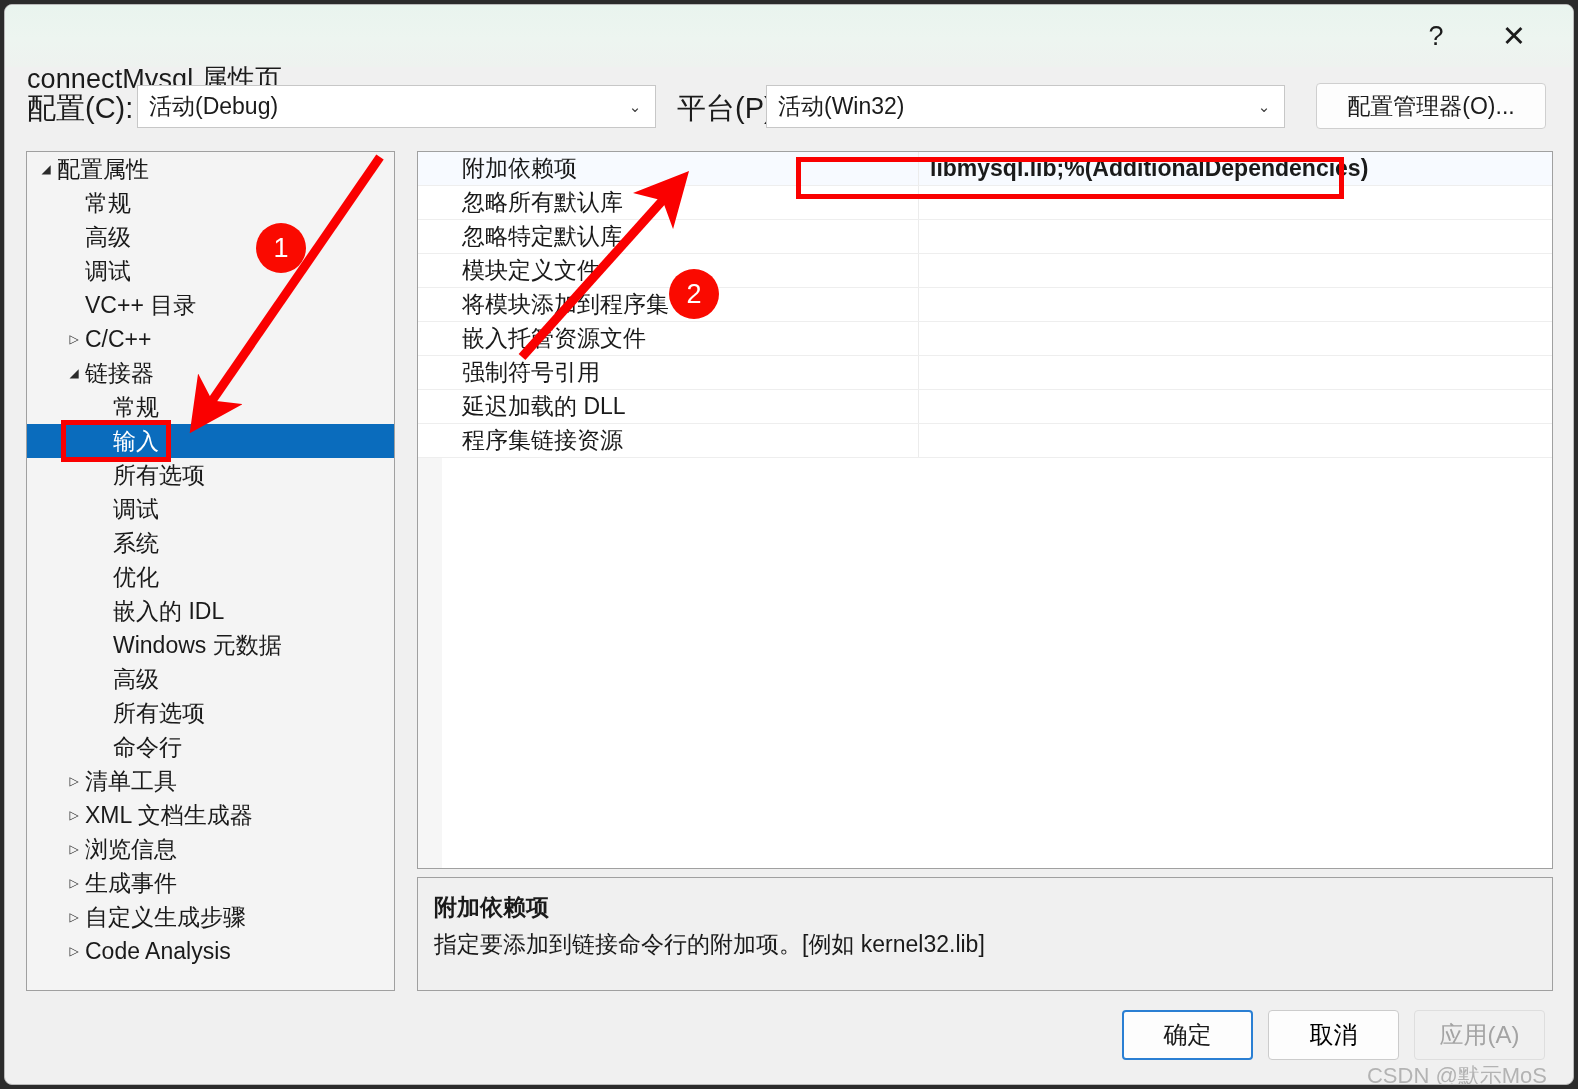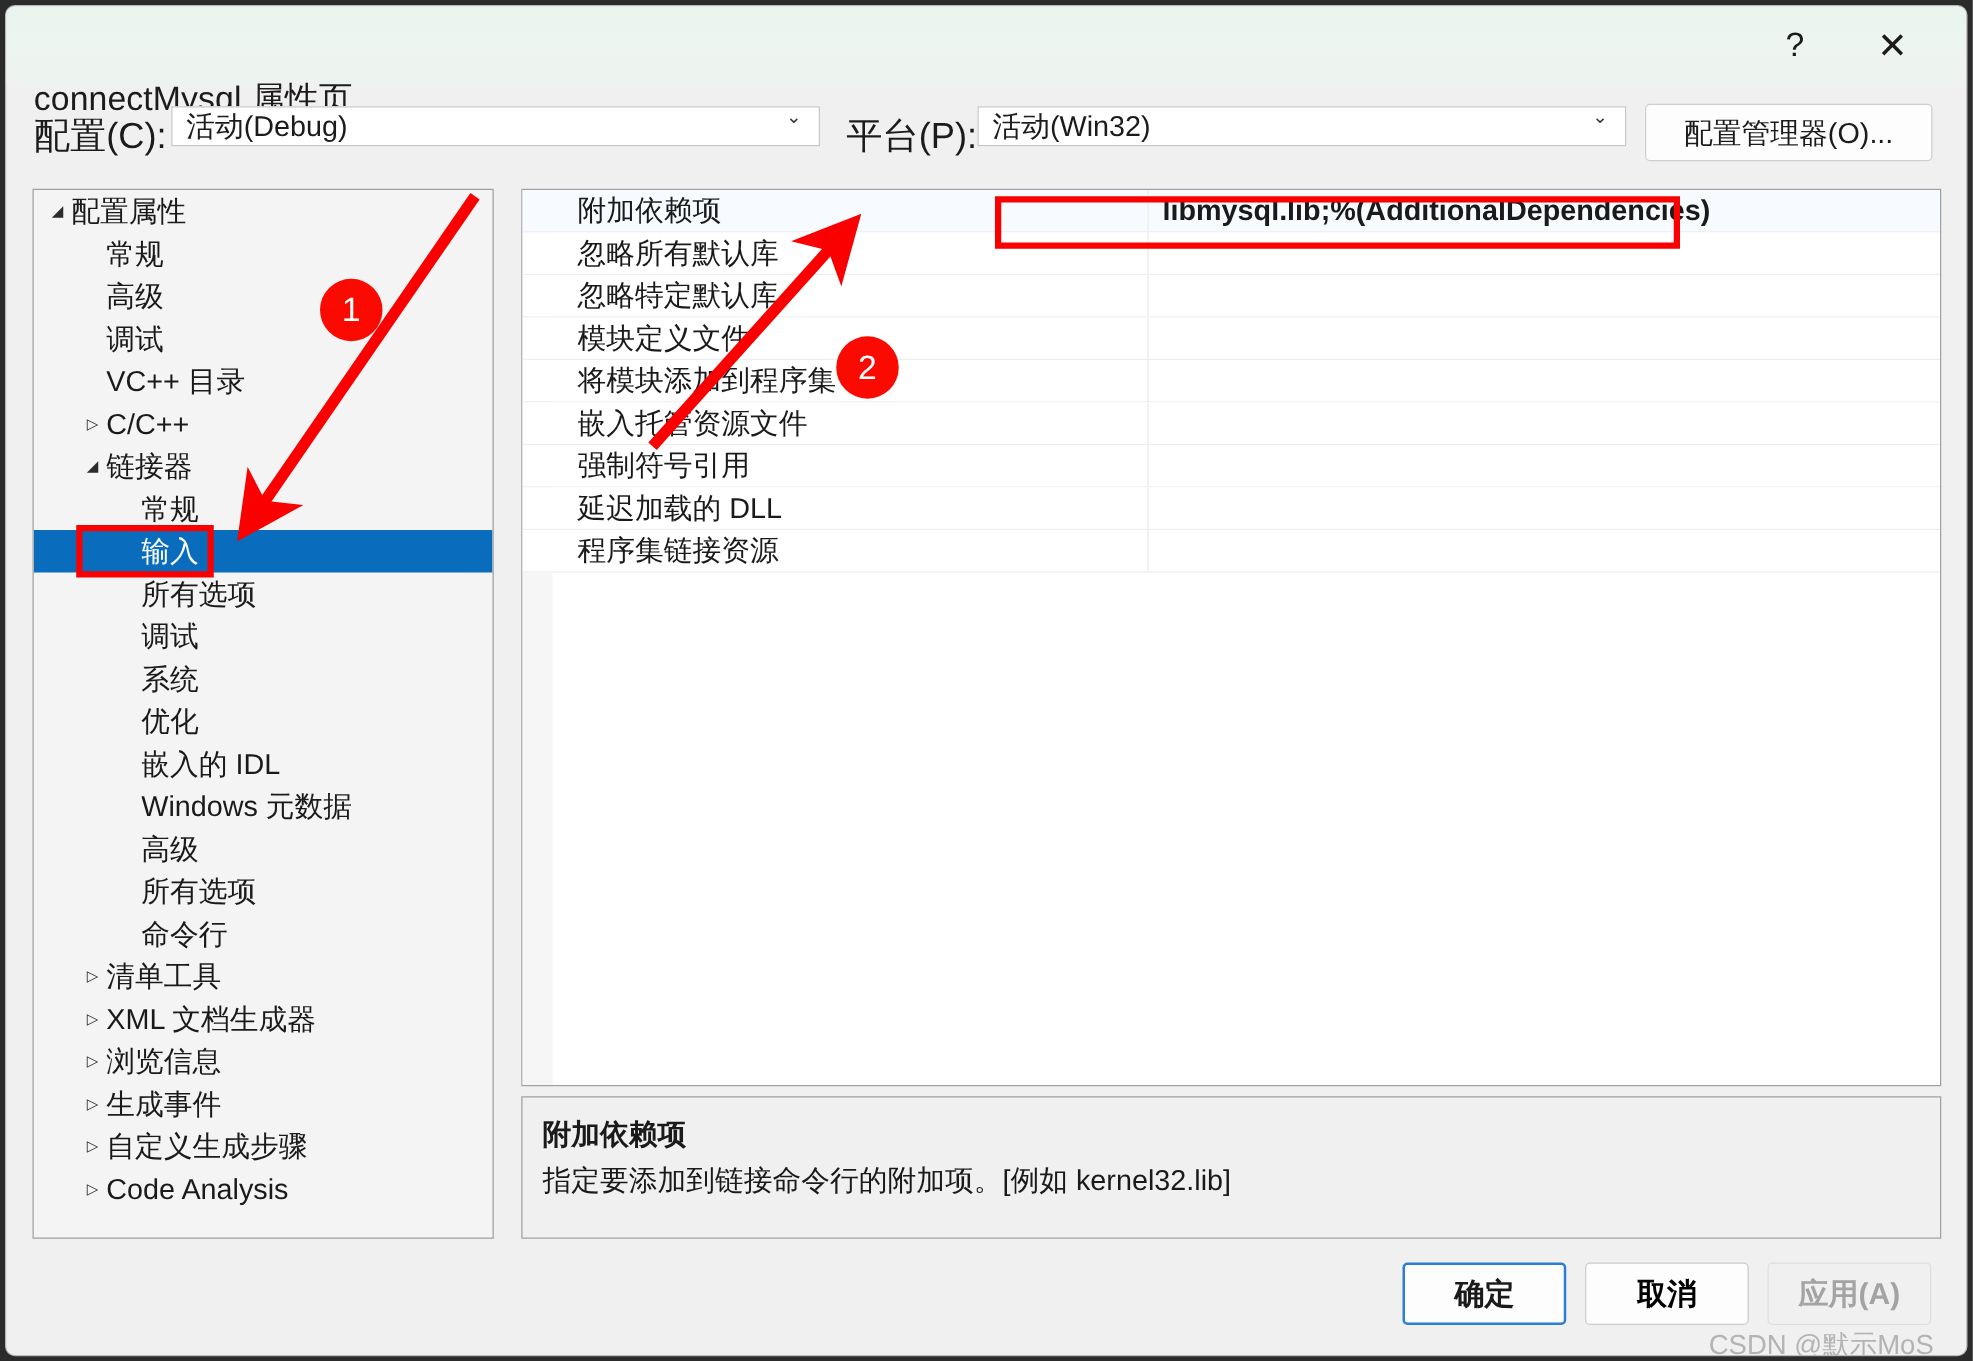--- a/index.html
+++ b/index.html
@@ -40,26 +40,26 @@
   #close-btn { right: 26px; font-size: 29px; font-weight: 300; }
 
   
   #config-row { position: absolute; left: 0; top: 62px; width: 100%; height: 80px; }
   .field-label {
     position: absolute; font-size: 29px; color: #1b1b1b; white-space: nowrap;
   }
   #config-label { left: 22px; top: 22px; }
   #platform-label { left: 672px; top: 22px; }
   .combo {
-    position: absolute; height: 32px;
+    position: absolute; height: 43px;
     background: #fff; border: 1px solid #c7c7c7;
-    display: flex; 
+    display: flex; align-items: center;
   }
   #config-combo { left: 132px; top: 18px; width: 519px; }
-  #platform-combo { left: 777px; top: 18px; width: 519px; }
+  #platform-combo { left: 761px; top: 18px; width: 519px; }
   .combo-value {
     font-size: 23px; color: #1b1b1b; padding-left: 11px; white-space: nowrap;
     flex: 1 1 auto; overflow: hidden;
   }
   .combo-caret {
     width: 40px; text-align: center; font-size: 15px; color: #3a3a3a;
     line-height: 1;
   }
   #config-manager-btn {
     position: absolute; left: 1311px; top: 16px; width: 230px; height: 46px;
@@ -140,21 +140,20 @@
   }
   #desc-title { font-size: 23px; font-weight: bold; color: #1a1a1a; }
   #desc-body { font-size: 23px; color: #1a1a1a; margin-top: 6px; }
 
   
   .dlg-btn {
     position: absolute; height: 50px; width: 131px;
     border-radius: 4px; font-size: 24px;
     display: flex; align-items: center; justify-content: center;
     white-space: nowrap;
-    font-weight: bold;
   }
   #ok-btn     { left: 1117px; top: 1005px; background: #fdfdfd; border: 2px solid #2a7fd3; color: #1a1a1a; }
   #cancel-btn { left: 1263px; top: 1005px; background: #fdfdfd; border: 1px solid #cccccc; color: #000000; }
   #apply-btn  { left: 1409px; top: 1005px; background: #f0f0f0; border: 1px solid #dedede; color: #a3a3a3; }
 
   #watermark {
     position: absolute; right: 26px; top: 1056px;
     font-size: 22px; color: #b3b3b3; white-space: nowrap;
   }
 

